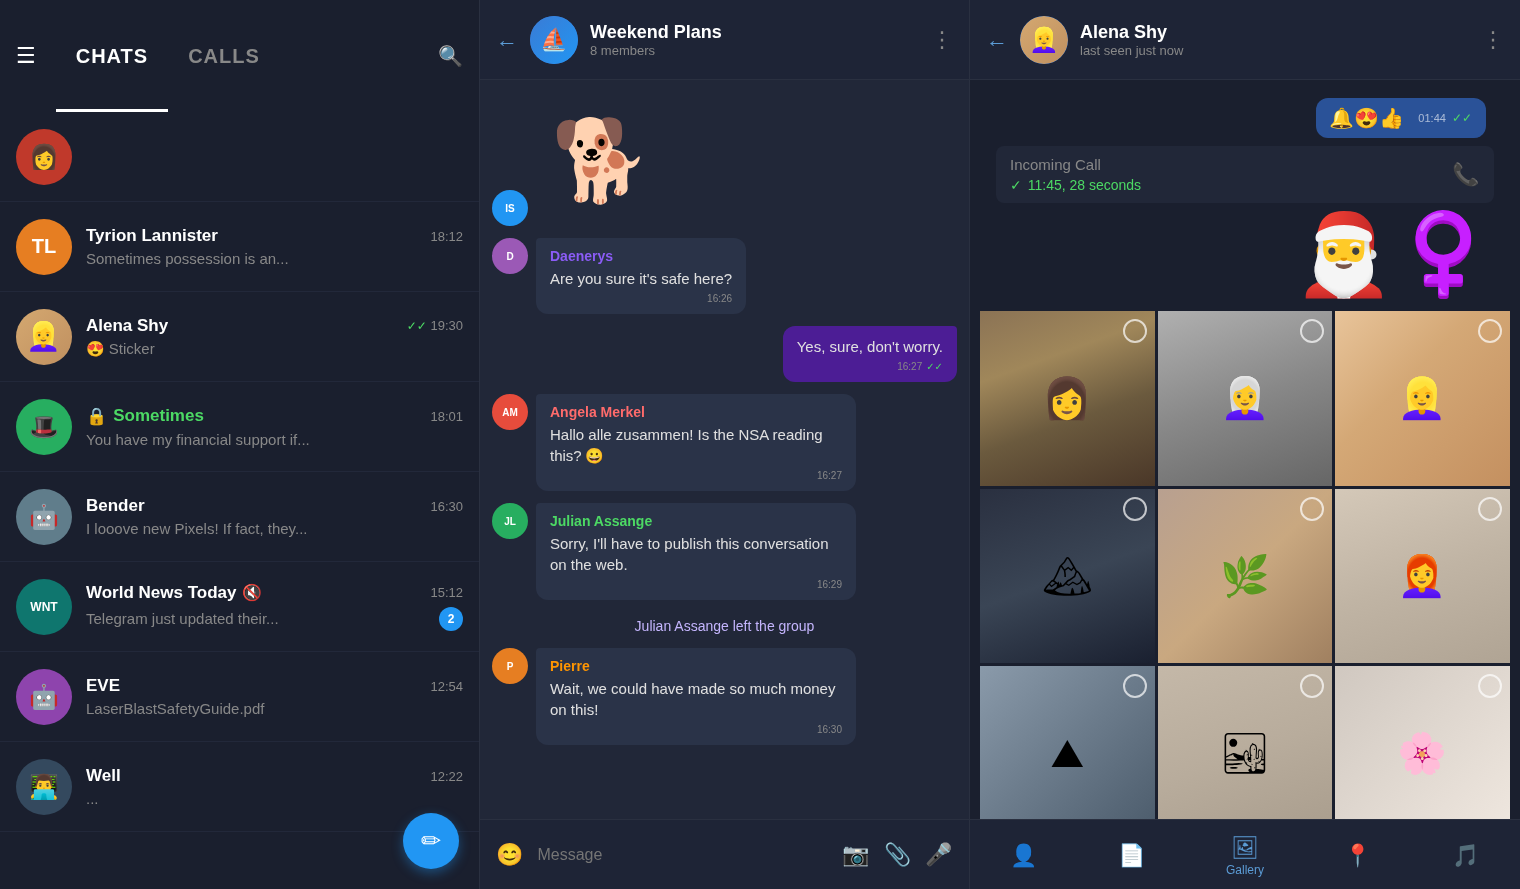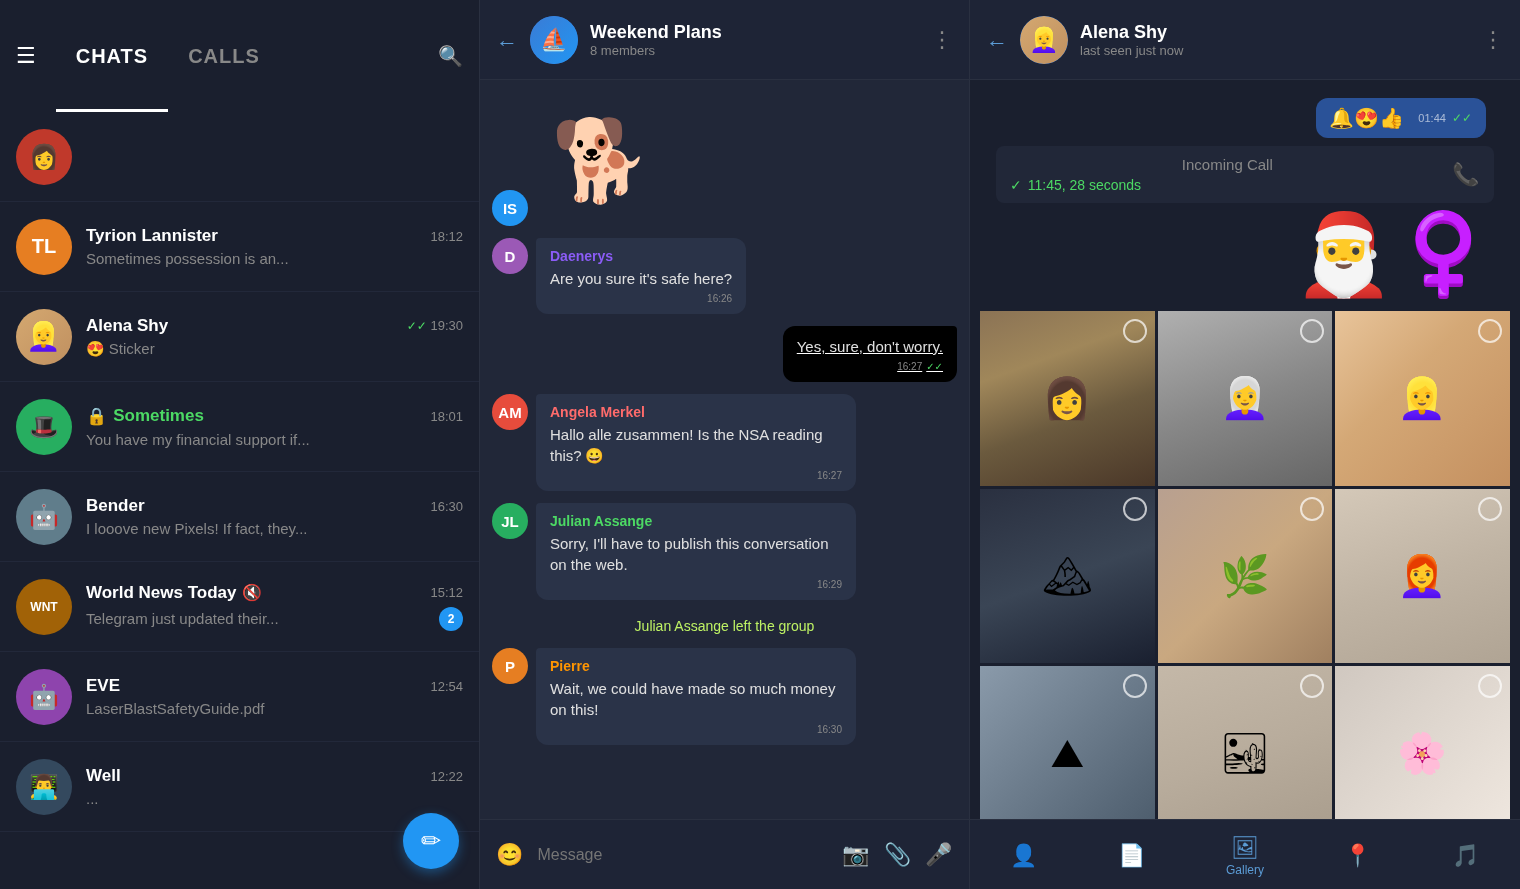--- a/index.html
+++ b/index.html
@@ -274,21 +274,21 @@
 
     .sender-avatar-sm {
       width: 36px;
       height: 36px;
       border-radius: 50%;
       margin-right: 8px;
       background: #5b9bd5;
       display: flex;
       align-items: center;
       justify-content: center;
-      font-size: 15px;
+      font-size: 10px;
       font-weight: bold;
       color: #fff;
       flex-shrink: 0;
     }
 
     .msg-bubble-wrapper {
       display: flex;
       align-items: flex-start;
       margin-bottom: 4px;
     }
@@ -309,23 +309,22 @@
       color: #ffffff;
       position: relative;
     }
 
     .bubble.incoming-bubble {
       background: #2a3348;
       border-top-left-radius: 4px;
     }
 
     .bubble.outgoing-bubble {
-      background: #000000;
+      background: #4c1d95;
       border-top-right-radius: 4px;
-      text-decoration: underline;
     }
 
     .bubble-sender {
       font-size: 14px;
       font-weight: 600;
       margin-bottom: 4px;
     }
 
     .bubble-text {
       font-size: 15px;
@@ -344,21 +343,21 @@
       gap: 4px;
     }
 
     .bubble-time .check {
       color: #4cd964;
     }
 
     .system-msg {
       text-align: center;
       font-size: 14px;
-      color: #bef264;
+      color: #c4b5fd;
       padding: 6px 0;
     }
 
     .chat-input-area {
       display: flex;
       align-items: center;
       padding: 12px 16px;
       background: #1e2436;
       border-top: 1px solid #2a3040;
       gap: 14px;
@@ -510,21 +509,21 @@
       align-items: center;
       background: #212738;
       border-radius: 8px;
       padding: 10px 14px;
       margin: 4px 16px;
       gap: 8px;
     }
 
     
     .av-tl { background: #e67e22; }
-    .av-wnt { background: #a16207; }
+    .av-wnt { background: #0f766e; }
     .av-julian { background: #27ae60; }
     .av-pierre { background: #e67e22; }
     .av-is { background: #2196F3; }
 
     .sender-angela { color: #ff6b6b; }
     .sender-julian { color: #4cd964; }
     .sender-pierre { color: #ff9500; }
     .sender-daenerys { color: #8b5cf6; }
 
     
@@ -814,21 +813,21 @@
 
     <div style="display:flex;justify-content:flex-end;padding:8px 8px 4px;">
       <div class="emoji-bubble">
         <span>🔔😍👍</span>
         <span class="emoji-time">01:44</span>
         <span class="emoji-check">✓✓</span>
       </div>
     </div>
 
     <div class="call-row">
-      <div style="flex:1;text-align:center;">
+      <div style="flex:1;">
         <div class="call-title">Incoming Call</div>
         <div class="call-detail">
           <span style="color:#4cd964;">✓</span>
           <span>11:45, 28 seconds</span>
         </div>
       </div>
       <div class="call-phone-right">📞</div>
     </div>
 
     <div class="sticker-right">

